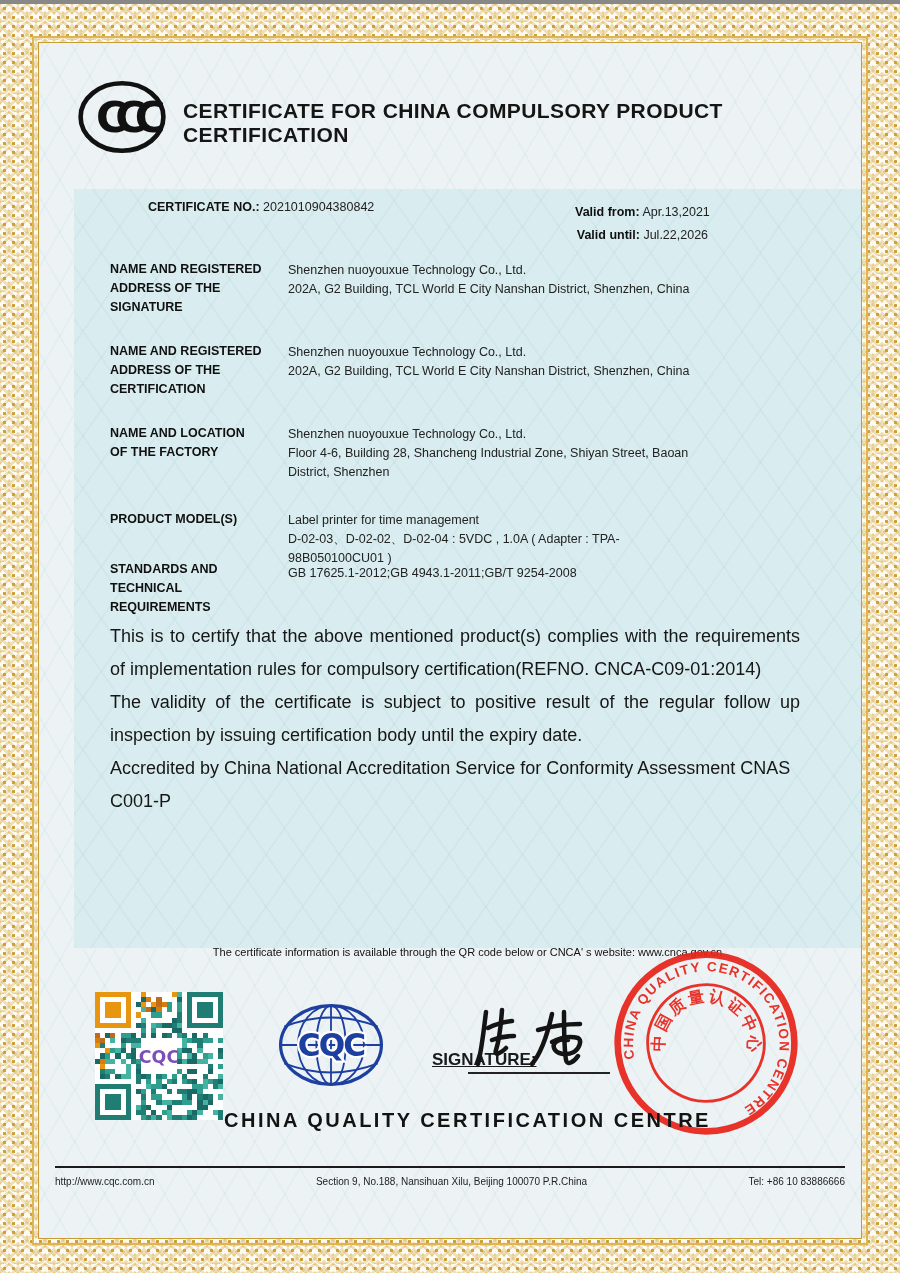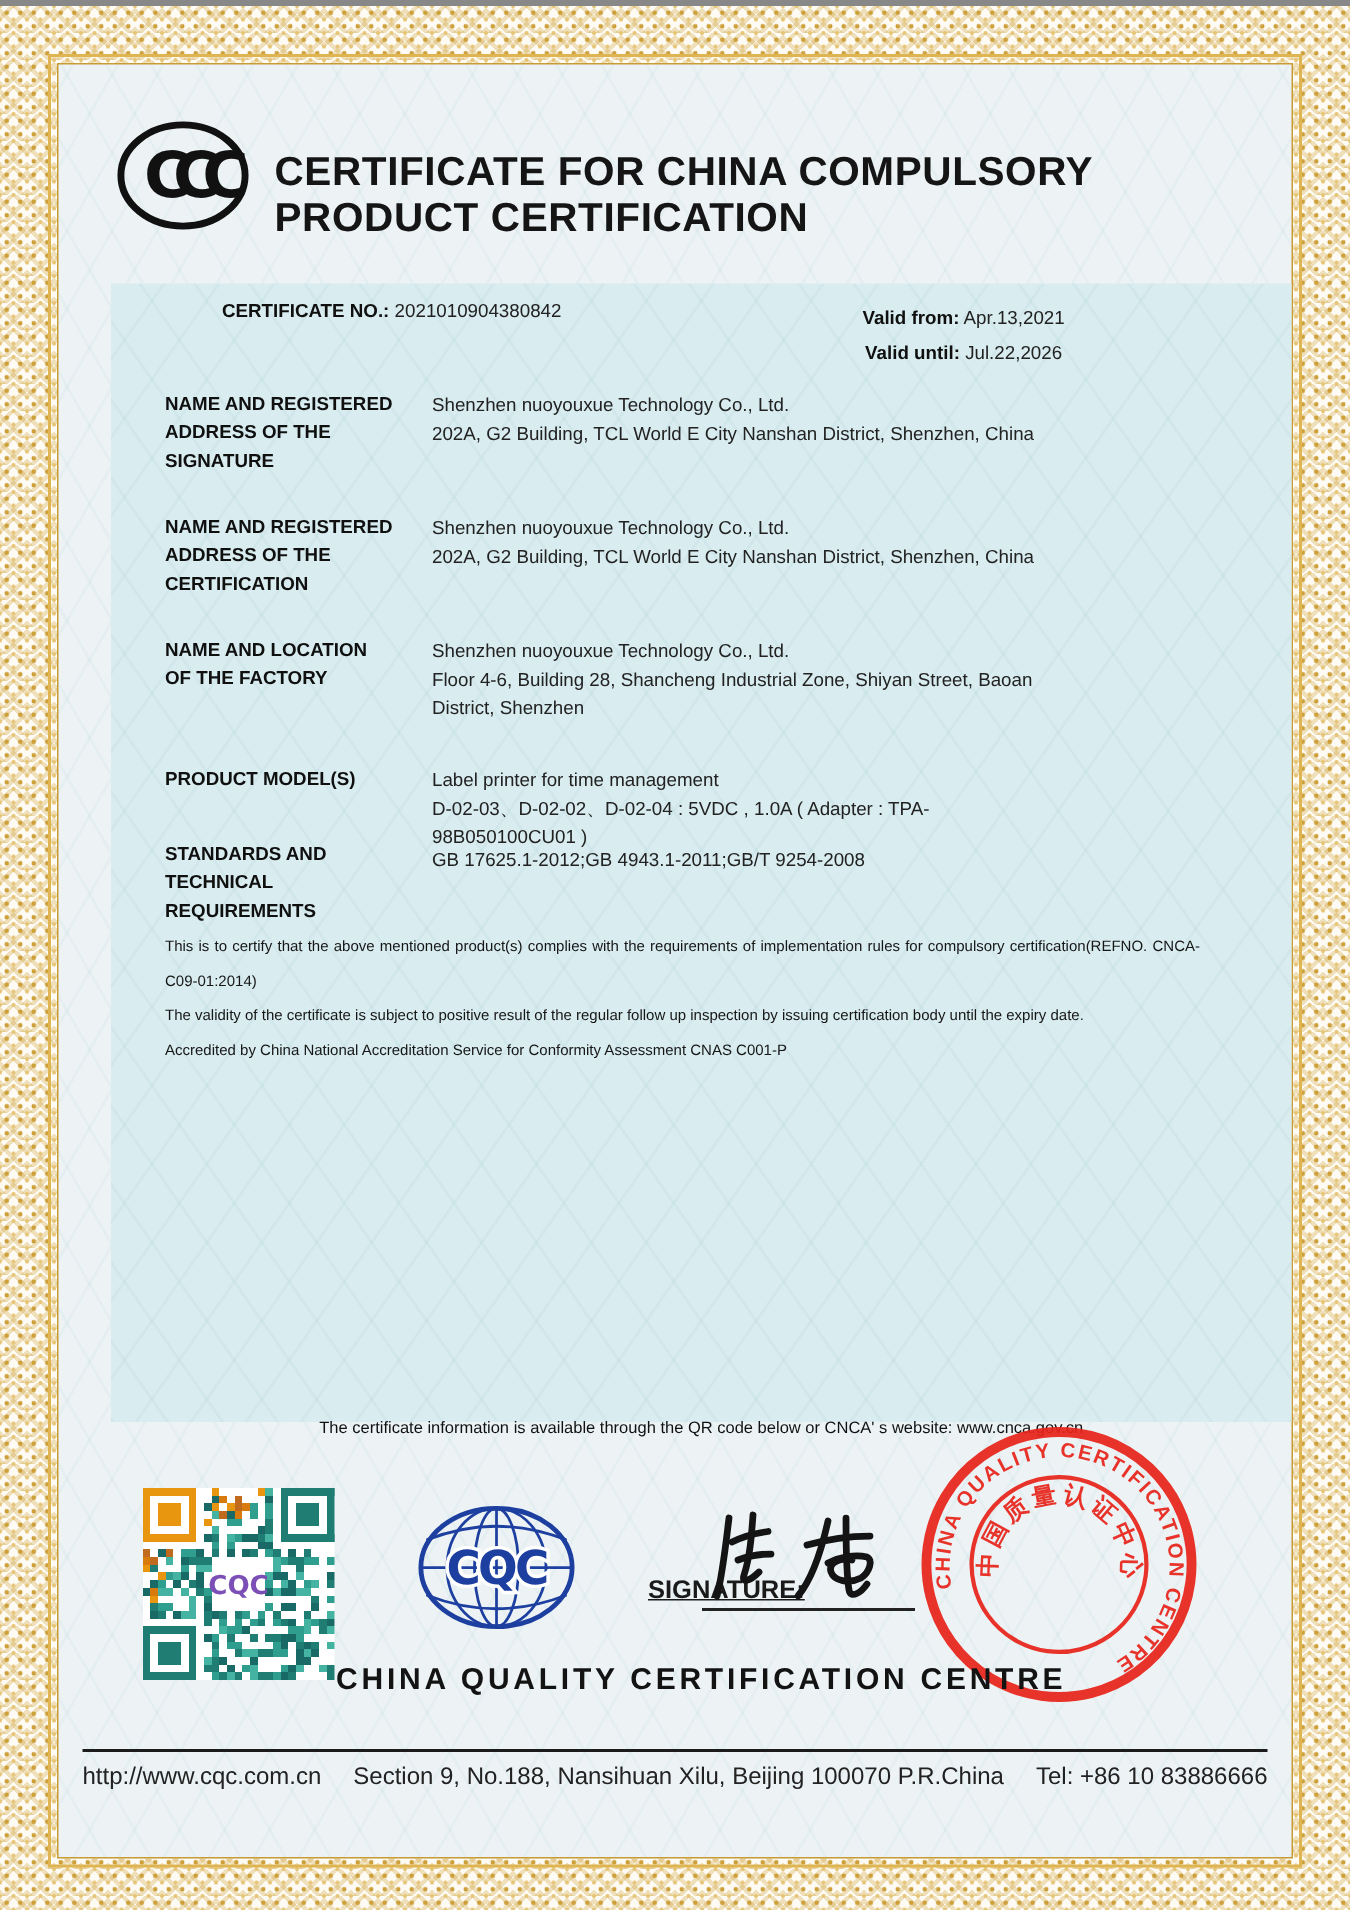--- a/index.html
+++ b/index.html
@@ -27,38 +27,38 @@
                      repeating-linear-gradient(-60deg,rgba(170,205,210,.12) 0 2px,rgba(255,255,255,0) 2px 26px);
   }
   .panel{
     position:absolute;left:74px;top:185px;width:787px;height:759px;background:#d9ecef;
     background-image:repeating-linear-gradient(55deg,rgba(140,190,198,.10) 0 2px,rgba(255,255,255,0) 2px 30px),
                      repeating-linear-gradient(-55deg,rgba(140,190,198,.10) 0 2px,rgba(255,255,255,0) 2px 30px);
   }
   .abs{position:absolute;}
   .title{
     left:183px;top:95px;width:665px;
-    font-size:27px;font-weight:bold;letter-spacing:.4px;color:#151515;
+    font-size:21px;font-weight:bold;letter-spacing:.4px;color:#151515;
   }
   .lbl{font-weight:bold;font-size:12.5px;line-height:19px;color:#101010;}
   .val{font-size:12.5px;line-height:19px;color:#222;}
   .certrow{left:148px;top:194px;font-size:12.5px;}
   .validbox{left:575px;top:197px;font-size:12.5px;line-height:23px;text-align:center;}
   .label-col{left:110px;width:172px;}
   .value-col{left:288px;width:402px;}
   .paras{left:110px;top:616px;width:690px;}
-  .paras p{margin:0;font-size:10px;line-height:23px;color:#161616;}
+  .paras p{margin:0;font-size:18px;line-height:33px;color:#161616;}
   .paras p.just{text-align:justify;}
   .note{left:74px;top:942px;width:787px;text-align:center;font-size:11px;color:#111;}
   .centre-head{left:74px;top:1105px;width:787px;text-align:center;
     font-size:20px;font-weight:bold;letter-spacing:2.5px;color:#131313;}
   .sig-label{left:432px;top:1046px;font-size:17px;font-weight:bold;text-decoration:underline;}
   .sig-line{left:468px;top:1040px;width:142px;height:28px;border-bottom:2px solid #222;}
   .footer-rule{left:55px;top:1162px;width:790px;height:2px;background:#1b1b1b;}
-  .footer-row{left:55px;top:1172px;width:790px;display:flex;justify-content:space-between;font-size:16px;color:#222;}
+  .footer-row{left:55px;top:1172px;width:790px;display:flex;justify-content:space-between;font-size:10px;color:#222;}
   .stamp-wrap{left:612px;top:945px;width:188px;height:188px;transform:rotate(-14deg);opacity:.92;}
 </style>
 </head>
 <body>
 
 <div class="page">
   <div class="frame-bg"></div>
   <div class="gold-line-outer"></div>
   <div class="page-bg"></div>
   <div class="panel"></div>

